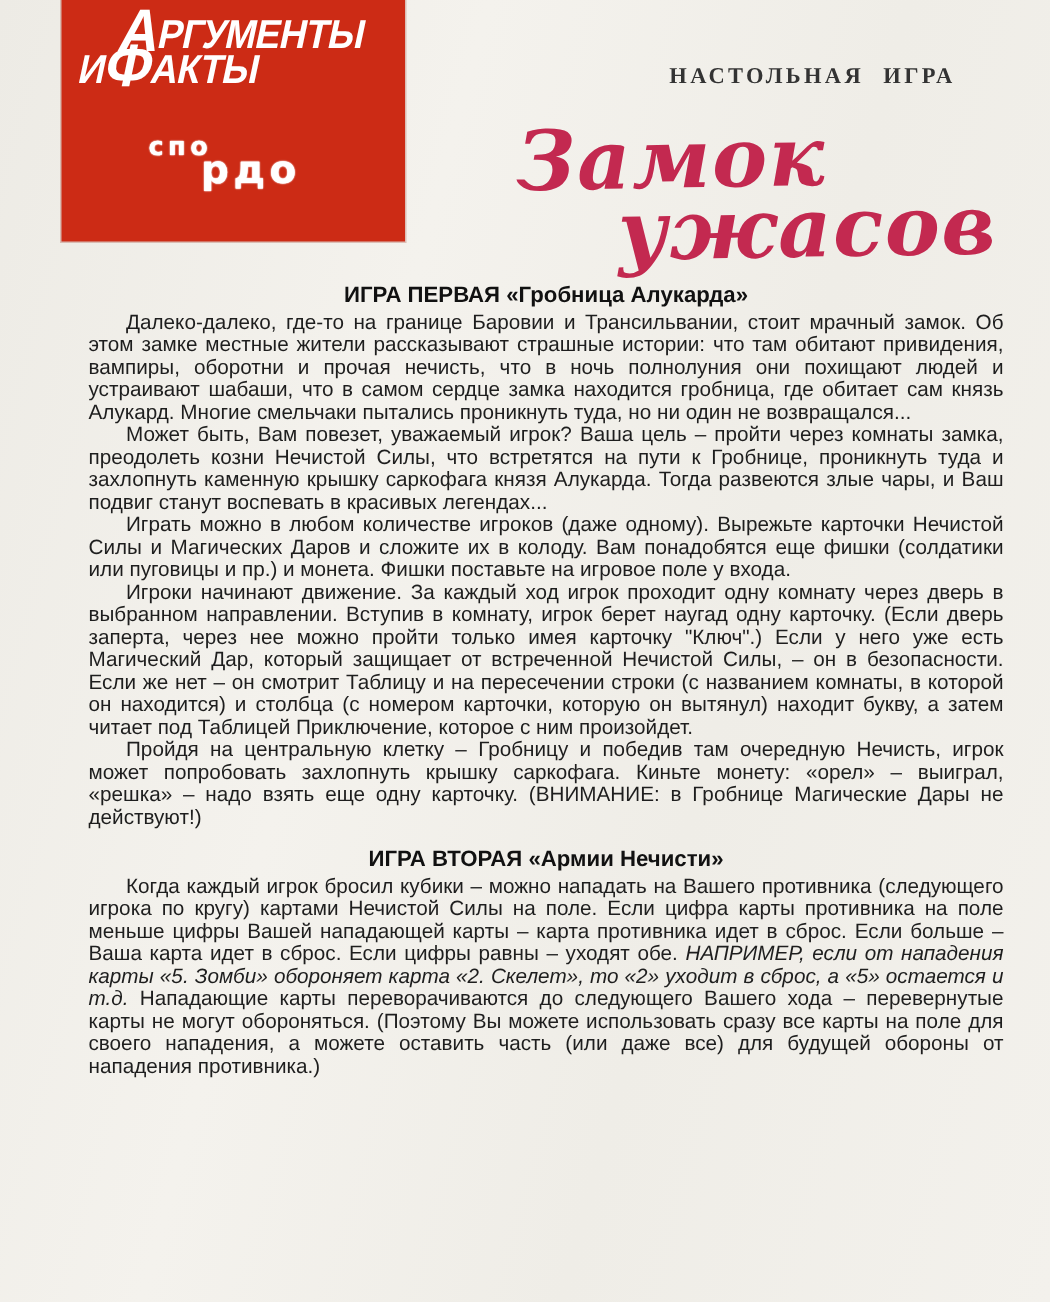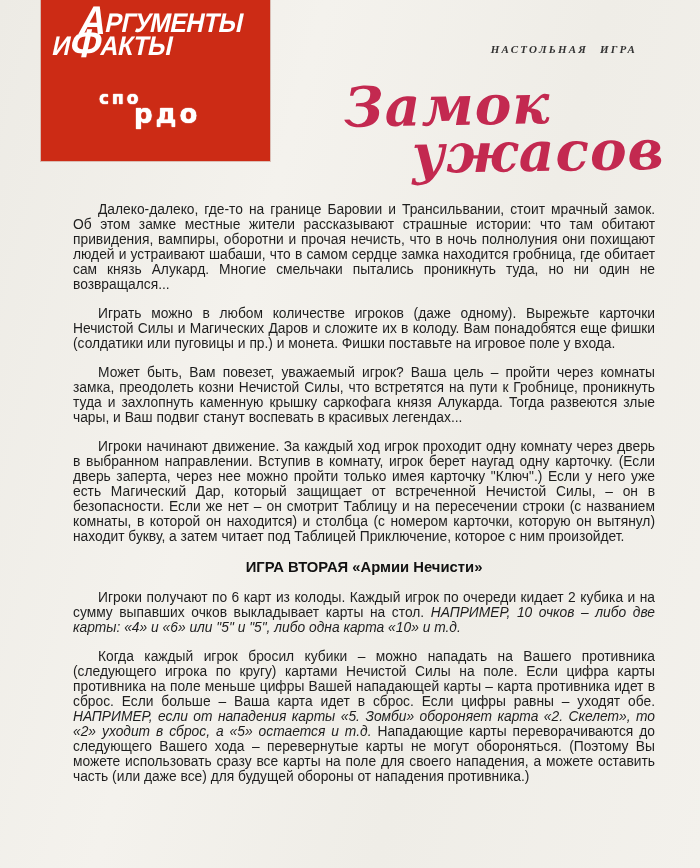--- a/index.html
+++ b/index.html
@@ -24,43 +24,43 @@
   .aif-logo{
     position:absolute;left:58px;top:90px;color:#fff;font-weight:bold;
     font-family:"DejaVu Sans",sans-serif;line-height:1;
     text-shadow:0 0 1px #fff,0 0 1px #fff;
   }
   .logo-top{font-size:17px;letter-spacing:3px;}
   .logo-bottom{font-size:26px;margin-left:35px;margin-top:-6px;letter-spacing:3px;}
   
   .kicker{
     position:absolute;top:43px;right:63px;
-    font-family:"Liberation Serif",serif;font-style:italic;font-weight:bold;
-    font-size:11px;letter-spacing:2.2px;word-spacing:7px;color:#333;
+    font-family:"Liberation Serif",serif;font-weight:bold;
+    font-size:15px;letter-spacing:2.2px;word-spacing:7px;color:#333;
     white-space:nowrap;
   }
   
   .title-line{
     position:absolute;color:#c32950;
     font-family:"DejaVu Serif",serif;font-style:italic;font-weight:bold;
     letter-spacing:1px;line-height:1;white-space:nowrap;
   }
   .title-line1{left:344px;top:78px;font-size:55px;transform:rotate(-1deg);}
   .title-line2{left:412px;top:124px;font-size:55px;transform:rotate(-1deg);}
   
   .article{
     position:absolute;left:59px;top:188px;width:610px;
     color:#1e1e1e;font-size:13.8px;line-height:15px;text-align:justify;
   }
-  .article p{margin:14px;text-indent:25px;}
+  .article p{margin:0;text-indent:25px;}
   .article h3{
     margin:0 0 1px;text-align:center;text-indent:0;
     font-size:14.8px;line-height:18px;font-weight:bold;color:#111;
   }
-  .article h3.second{margin-top:2px;}
+  .article h3.second{margin-top:12px;}
   .ul{}
   .example{font-style:italic;}
 </style>
 </head>
 <body>
 
 <div class="masthead">
   <div class="mast-text">
     <div class="mast-line1"><span class="mast-big">А</span><span>РГУМЕНТЫ</span></div>
     <div class="mast-line2"><span>И</span><span class="mast-big">Ф</span><span>АКТЫ</span></div>
@@ -70,21 +70,22 @@
     <div class="logo-bottom">рдо</div>
   </div>
 </div>
 
 <div class="kicker">НАСТОЛЬНАЯ ИГРА</div>
 
 <div class="title-line title-line1">Замок</div>
 <div class="title-line title-line2">ужасов</div>
 
 <div class="article">
+  <h3>ИГРА ПЕРВАЯ «Гробница Алукарда»</h3>
   <p>Далеко-далеко, где-то на границе Баровии и Трансильвании, стоит мрачный замок. Об этом замке местные жители рассказывают страшные истории: что там обитают привидения, вампиры, оборотни и прочая нечисть, что в ночь полнолуния они похищают людей и устраивают шабаши, что в самом сердце замка находится гробница, где обитает сам князь Алукард. Многие смельчаки пытались проникнуть туда, но ни один не возвращался...</p>
+  <p>Может быть, Вам повезет, уважаемый игрок? Ваша цель – пройти через комнаты замка, преодолеть козни Нечистой Силы, что встретятся на пути к Гробнице, проникнуть туда и захлопнуть каменную крышку саркофага князя Алукарда. Тогда развеются злые чары, и Ваш подвиг станут воспевать в красивых легендах...</p>
   <p>Играть можно в любом количестве игроков (даже одному). Вырежьте карточки Нечистой Силы и Магических Даров и сложите их в колоду. Вам понадобятся еще фишки (солдатики или пуговицы и пр.) и монета. Фишки поставьте на игровое поле у входа.</p>
-  <p>Может быть, Вам повезет, уважаемый игрок? Ваша цель – пройти через комнаты замка, преодолеть козни Нечистой Силы, что встретятся на пути к Гробнице, проникнуть туда и захлопнуть каменную крышку саркофага князя Алукарда. Тогда развеются злые чары, и Ваш подвиг станут воспевать в красивых легендах...</p>
   <p><span>Игроки начинают движение. За каждый ход игрок проходит одну комнату через дверь в выбранном направлении. </span><span class="ul">Вступив в комнату, игрок берет наугад одну карточку.</span><span> (Если дверь заперта, через нее можно пройти только имея карточку "Ключ".) Если у него уже есть Магический Дар, который защищает от встреченной Нечистой Силы, – он в безопасности. Если же нет – он смотрит Таблицу и на пересечении строки (с названием комнаты, в которой он находится) и столбца (с номером карточки, которую он вытянул) находит букву, а затем читает под Таблицей Приключение, которое с ним произойдет.</span></p>
+  <p>Пройдя на центральную клетку – Гробницу и победив там очередную Нечисть, игрок может попробовать захлопнуть крышку саркофага. Киньте монету: «орел» – выиграл, «решка» – надо взять еще одну карточку. (ВНИМАНИЕ: в Гробнице Магические Дары не действуют!)</p>
 
   <h3 class="second">ИГРА ВТОРАЯ «Армии Нечисти»</h3>
-  <p><span>Игроки получают по 6 карт из колоды. Каждый игрок по очереди кидает 2 кубика и на сумму выпавших очков выкладывает карты на стол. </span><span class="example">НАПРИМЕР, 10 очков – либо две карты: «4» и «6» или "5" и "5", либо одна карта «10» и т.д.</span></p>
   <p><span>Когда каждый игрок бросил кубики – можно нападать на Вашего противника (следующего игрока по кругу) картами Нечистой Силы на поле. Если цифра карты противника на поле меньше цифры Вашей нападающей карты – карта противника идет в сброс. Если больше – Ваша карта идет в сброс. Если цифры равны – уходят обе. </span><span class="example">НАПРИМЕР, если от нападения карты «5. Зомби» обороняет карта «2. Скелет», то «2» уходит в сброс, а «5» остается и т.д.</span><span> Нападающие карты переворачиваются до следующего Вашего хода – перевернутые карты не могут обороняться. (Поэтому Вы можете использовать сразу все карты на поле для своего нападения, а можете оставить часть (или даже все) для будущей обороны от нападения противника.)</span></p>
 </div>
 
 </body></html>

